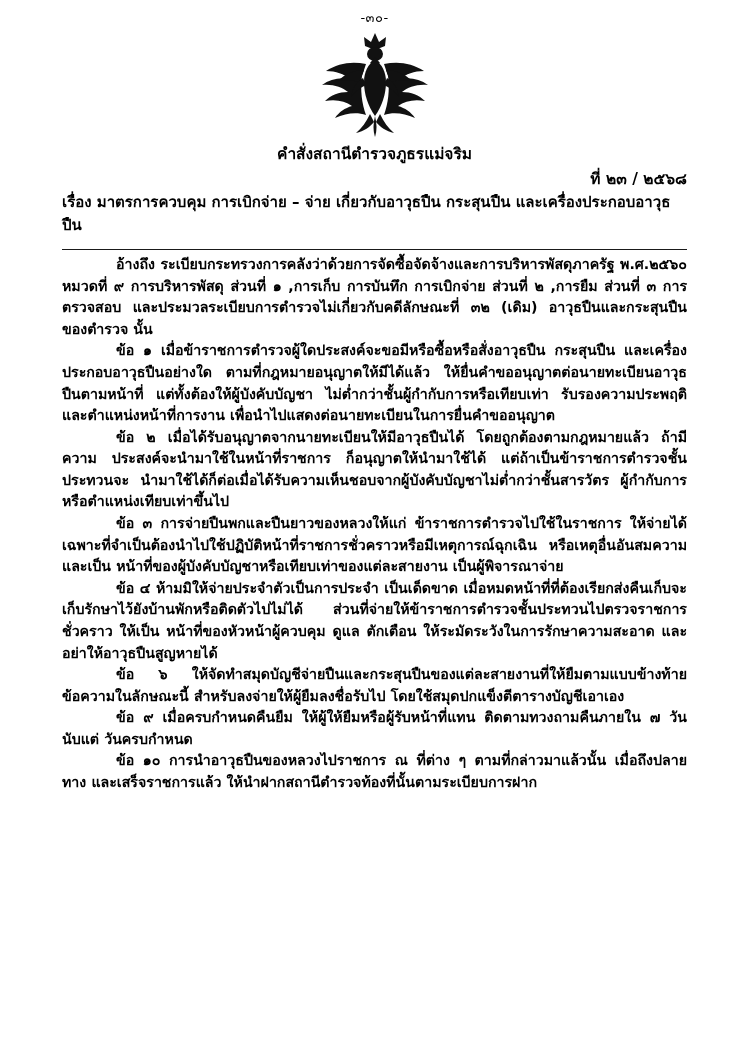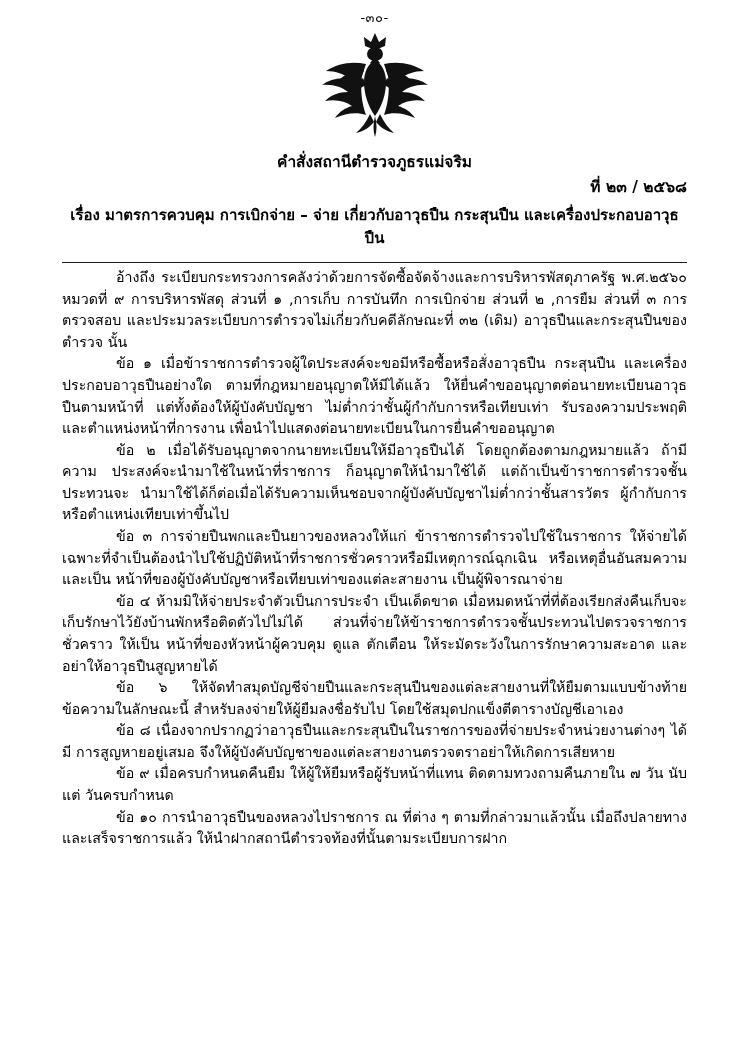--- a/index.html
+++ b/index.html
@@ -38,44 +38,43 @@
     margin-top: 2px;
   }
   .emblem {
     display: block;
   }
   .doc-title {
     text-align: center;
     font-size: 15.5px;
     font-weight: bold;
     line-height: 1.55;
-    margin-top: 8px;
+    margin-top: 0;
   }
   .doc-subtitle {
     text-align: right;
     font-size: 15.5px;
     font-weight: bold;
     line-height: 1.55;
     margin-top: 1px;
   }
   .doc-subject {
-    text-align: center;
     font-size: 15px;
     font-weight: bold;
     line-height: 1.55;
-    margin-top: 5px;
   }
   .rule {
     width: 100%;
     border: 0;
     border-top: 1px solid #1a1a1a;
     margin: 12px 0 4px 0;
   }
   .body-block {
     margin-top: 2px;
+    font-weight: bold;
   }
   p.para {
     font-size: 14.2px;
     line-height: 1.52;
     margin: 0;
     text-align: justify;
     text-justify: inter-word;
     text-indent: 54px;
     word-spacing: 0.2px;
   }
@@ -123,20 +122,19 @@
 
   <hr class="rule">
 
   <div class="body-block">
     <p class="para">อ้างถึง ระเบียบกระทรวงการคลังว่าด้วยการจัดซื้อจัดจ้างและการบริหารพัสดุภาครัฐ พ.ศ.๒๕๖๐ หมวดที่ ๙ การบริหารพัสดุ ส่วนที่ ๑ ,การเก็บ การบันทึก การเบิกจ่าย ส่วนที่ ๒ ,การยืม ส่วนที่ ๓ การตรวจสอบ และประมวลระเบียบการตำรวจไม่เกี่ยวกับคดีลักษณะที่ ๓๒ (เดิม) อาวุธปืนและกระสุนปืนของตำรวจ นั้น</p>
     <p class="para">ข้อ ๑ เมื่อข้าราชการตำรวจผู้ใดประสงค์จะขอมีหรือซื้อหรือสั่งอาวุธปืน กระสุนปืน และเครื่อง ประกอบอาวุธปืนอย่างใด ตามที่กฎหมายอนุญาตให้มีได้แล้ว ให้ยื่นคำขออนุญาตต่อนายทะเบียนอาวุธปืนตามหน้าที่ แต่ทั้งต้องให้ผู้บังคับบัญชา ไม่ต่ำกว่าชั้นผู้กำกับการหรือเทียบเท่า รับรองความประพฤติและตำแหน่งหน้าที่การงาน เพื่อนำไปแสดงต่อนายทะเบียนในการยื่นคำขออนุญาต</p>
     <p class="para">ข้อ ๒ เมื่อได้รับอนุญาตจากนายทะเบียนให้มีอาวุธปืนได้ โดยถูกต้องตามกฎหมายแล้ว ถ้ามีความ ประสงค์จะนำมาใช้ในหน้าที่ราชการ ก็อนุญาตให้นำมาใช้ได้ แต่ถ้าเป็นข้าราชการตำรวจชั้นประทวนจะ นำมาใช้ได้ก็ต่อเมื่อได้รับความเห็นชอบจากผู้บังคับบัญชาไม่ต่ำกว่าชั้นสารวัตร ผู้กำกับการหรือตำแหน่งเทียบเท่าขึ้นไป</p>
     <p class="para">ข้อ ๓ การจ่ายปืนพกและปืนยาวของหลวงให้แก่ ข้าราชการตำรวจไปใช้ในราชการ ให้จ่ายได้ เฉพาะที่จำเป็นต้องนำไปใช้ปฏิบัติหน้าที่ราชการชั่วคราวหรือมีเหตุการณ์ฉุกเฉิน หรือเหตุอื่นอันสมความและเป็น หน้าที่ของผู้บังคับบัญชาหรือเทียบเท่าของแต่ละสายงาน เป็นผู้พิจารณาจ่าย</p>
     <p class="para">ข้อ ๔ ห้ามมิให้จ่ายประจำตัวเป็นการประจำ เป็นเด็ดขาด เมื่อหมดหน้าที่ที่ต้องเรียกส่งคืนเก็บจะ เก็บรักษาไว้ยังบ้านพักหรือติดตัวไปไม่ได้ ส่วนที่จ่ายให้ข้าราชการตำรวจชั้นประทวนไปตรวจราชการชั่วคราว ให้เป็น หน้าที่ของหัวหน้าผู้ควบคุม ดูแล ตักเตือน ให้ระมัดระวังในการรักษาความสะอาด และอย่าให้อาวุธปืนสูญหายได้</p>
     <p class="para">ข้อ ๖ ให้จัดทำสมุดบัญชีจ่ายปืนและกระสุนปืนของแต่ละสายงานที่ให้ยืมตามแบบข้างท้าย ข้อความในลักษณะนี้ สำหรับลงจ่ายให้ผู้ยืมลงชื่อรับไป โดยใช้สมุดปกแข็งตีตารางบัญชีเอาเอง</p>
-    <p class="para">ข้อ ๘ เนื่องจากปรากฏว่าอาวุธปืนและกระสุนปืนในราชการของที่จ่ายประจำหน่วยงานต่างๆ ได้มี การสูญหายอยู่เสมอ จึงให้ผู้บังคับบัญชาของแต่ละสายงานตรวจตราอย่าให้เกิดการเสียหาย</p>
     <p class="para">ข้อ ๙ เมื่อครบกำหนดคืนยืม ให้ผู้ให้ยืมหรือผู้รับหน้าที่แทน ติดตามทวงถามคืนภายใน ๗ วัน นับแต่ วันครบกำหนด</p>
     <p class="para">ข้อ ๑๐ การนำอาวุธปืนของหลวงไปราชการ ณ ที่ต่าง ๆ ตามที่กล่าวมาแล้วนั้น เมื่อถึงปลายทาง และเสร็จราชการแล้ว ให้นำฝากสถานีตำรวจท้องที่นั้นตามระเบียบการฝาก</p>
   </div>
 
   <div class="sig-area"></div>
 
 </div>
 
 </body></html>

